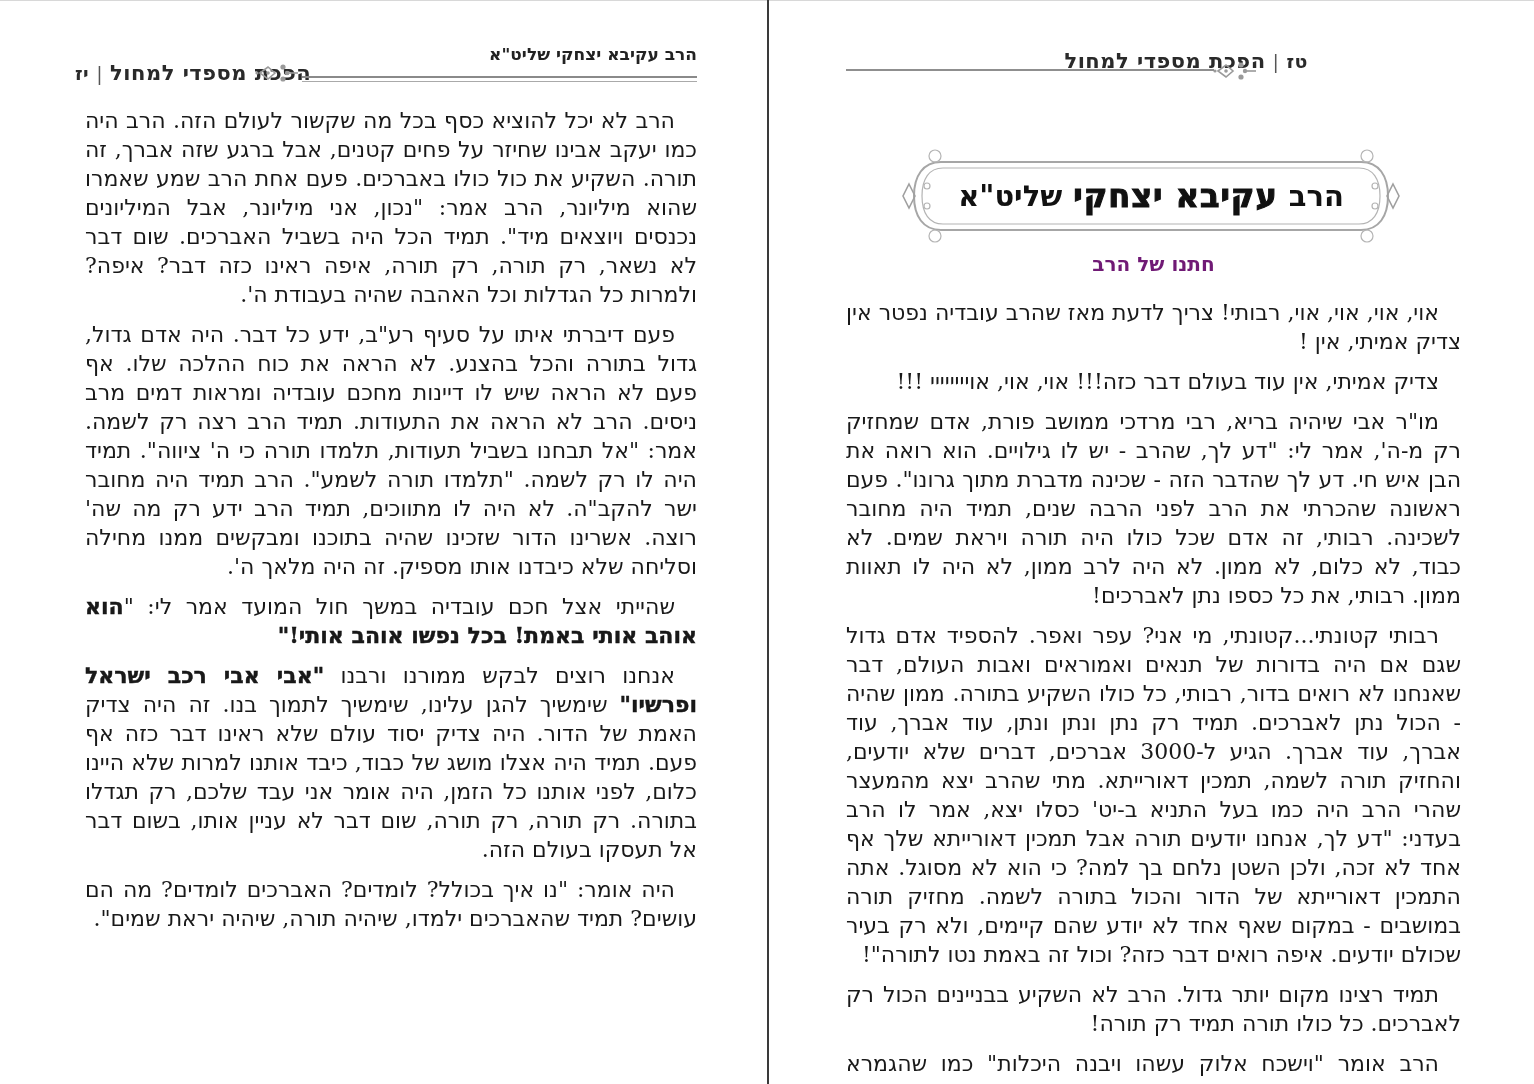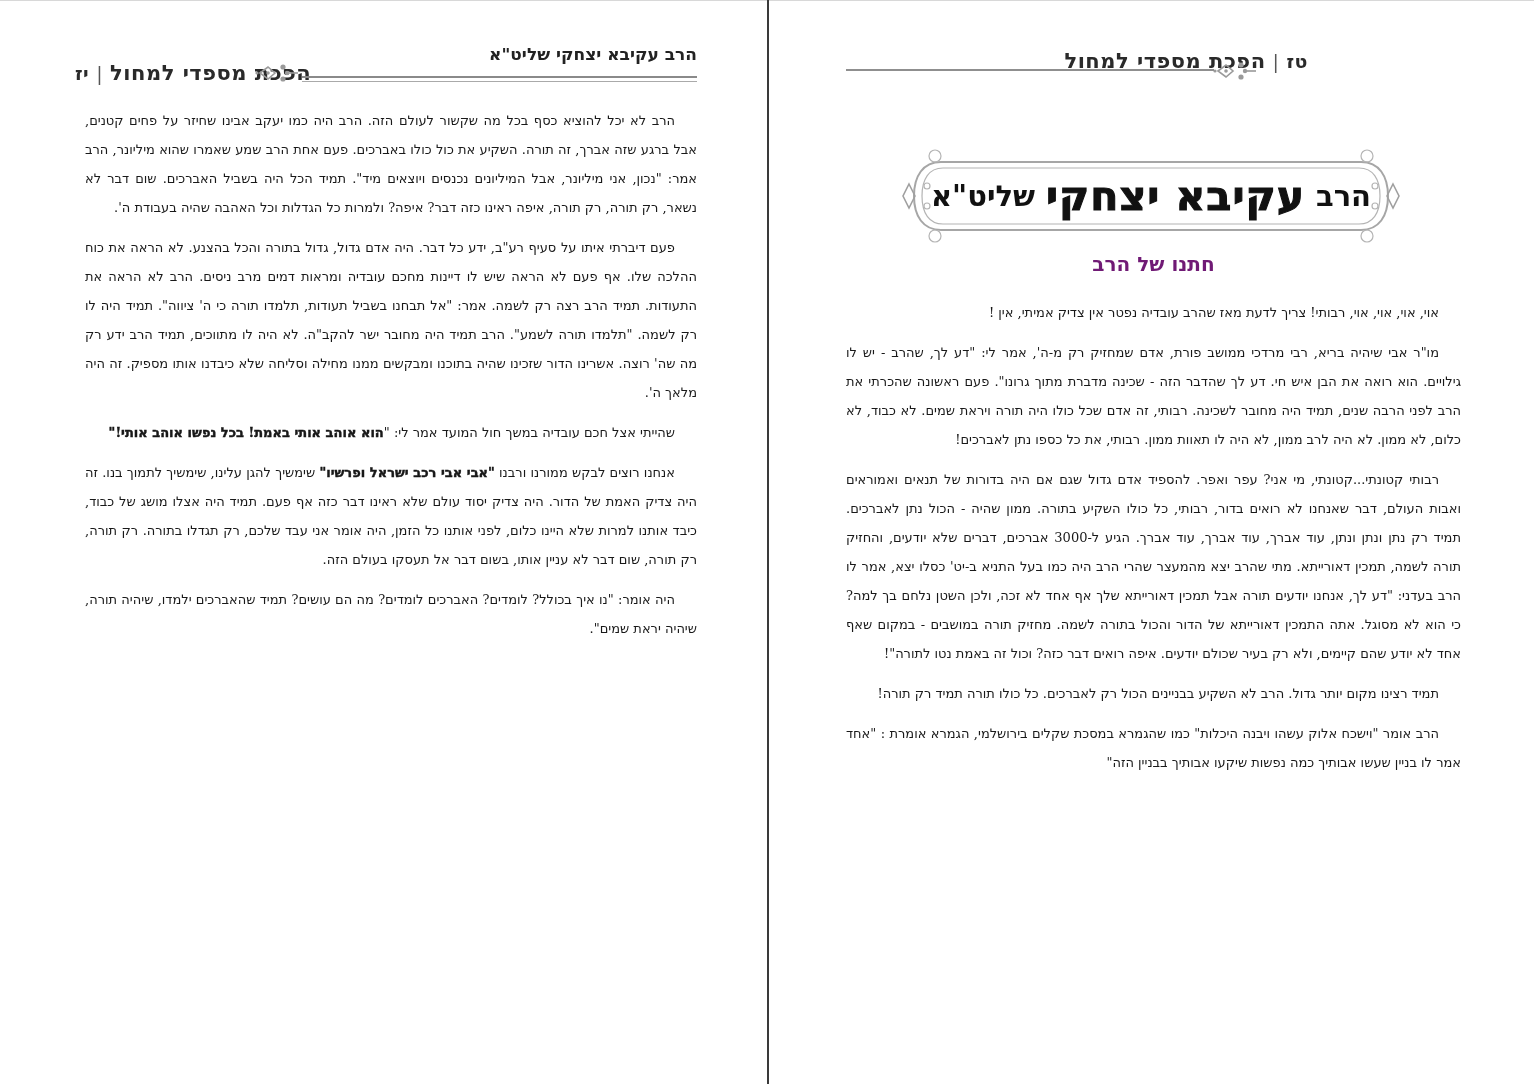--- a/index.html
+++ b/index.html
@@ -23,29 +23,29 @@
   .lp-rule{position:absolute;top:76px;left:302px;right:69px;height:3px;border-top:2px solid #8a8a8a;border-bottom:1px solid #aaaaaa;}
   .rp-rule{position:absolute;top:69px;left:77px;width:368px;border-top:2px solid #8f8f8f;}
   .fleuron{position:absolute;}
   .page-left .fleuron{left:254px;top:60px;}
   .page-right .fleuron{left:443px;top:58px;transform:scaleX(-1);}
 
   
   .frame-wrap{position:absolute;left:132px;top:146px;width:500px;height:100px;}
   .frame-wrap svg{position:absolute;inset:0;}
   .frame-title{position:absolute;inset:0;display:flex;align-items:center;justify-content:center;direction:rtl;gap:11px;font-weight:bold;font-size:29px;color:#111;}
-  .frame-title .fname{font-size:41px;-webkit-text-stroke:1.1px #111;letter-spacing:1px;}
+  .frame-title .fname{font-size:32px;-webkit-text-stroke:1.1px #111;letter-spacing:1px;}
   .subtitle{position:absolute;top:252px;left:77px;width:615px;text-align:center;direction:rtl;font-weight:bold;font-size:20px;color:#701a75;}
 
   
   .body-col{position:absolute;direction:rtl;}
   .page-left .body-col{top:106px;left:85px;width:612px;}
   .page-right .body-col{top:298px;left:77px;width:615px;}
   .body-col p{
-    margin:0 0 11px 0;font-size:13px;line-height:29px;
+    margin:0 0 11px 0;font-size:22px;line-height:29px;
     text-align:justify;text-indent:22px;color:#191919;
   }
   .body-col p b{font-weight:bold;-webkit-text-stroke:.4px #111;}
   .body-col p.big-indent{text-indent:64px;}
 </style>
 </head>
 <body>
 
 <div class="spread">
   <div class="top-edge"></div>
@@ -98,20 +98,21 @@
       <div class="frame-title">
         <span>הרב</span>
         <span class="fname">עקיבא יצחקי</span>
         <span>שליט"א</span>
       </div>
     </div>
     <div class="subtitle">חתנו של הרב</div>
 
     <div class="body-col">
       <p>אוי, אוי, אוי, אוי, רבותי! צריך לדעת מאז שהרב עובדיה נפטר אין צדיק אמיתי, אין !</p>
+      <p>צדיק אמיתי, אין עוד בעולם דבר כזה!!! אוי, אוי, אויייייייי !!!</p>
       <p>מו"ר אבי שיהיה בריא, רבי מרדכי ממושב פורת, אדם שמחזיק רק מ-ה', אמר לי: "דע לך, שהרב - יש לו גילויים. הוא רואה את הבן איש חי. דע לך שהדבר הזה - שכינה מדברת מתוך גרונו". פעם ראשונה שהכרתי את הרב לפני הרבה שנים, תמיד היה מחובר לשכינה. רבותי, זה אדם שכל כולו היה תורה ויראת שמים. לא כבוד, לא כלום, לא ממון. לא היה לרב ממון, לא היה לו תאוות ממון. רבותי, את כל כספו נתן לאברכים!</p>
       <p>רבותי קטונתי...קטונתי, מי אני? עפר ואפר. להספיד אדם גדול שגם אם היה בדורות של תנאים ואמוראים ואבות העולם, דבר שאנחנו לא רואים בדור, רבותי, כל כולו השקיע בתורה. ממון שהיה - הכול נתן לאברכים. תמיד רק נתן ונתן ונתן, עוד אברך, עוד אברך, עוד אברך. הגיע ל-3000 אברכים, דברים שלא יודעים, והחזיק תורה לשמה, תמכין דאורייתא. מתי שהרב יצא מהמעצר שהרי הרב היה כמו בעל התניא ב-יט' כסלו יצא, אמר לו הרב בעדני: "דע לך, אנחנו יודעים תורה אבל תמכין דאורייתא שלך אף אחד לא זכה, ולכן השטן נלחם בך למה? כי הוא לא מסוגל. אתה התמכין דאורייתא של הדור והכול בתורה לשמה. מחזיק תורה במושבים - במקום שאף אחד לא יודע שהם קיימים, ולא רק בעיר שכולם יודעים. איפה רואים דבר כזה? וכול זה באמת נטו לתורה"!</p>
       <p>תמיד רצינו מקום יותר גדול. הרב לא השקיע בבניינים הכול רק לאברכים. כל כולו תורה תמיד רק תורה!</p>
       <p>הרב אומר "וישכח אלוק עשהו ויבנה היכלות" כמו שהגמרא במסכת שקלים בירושלמי, הגמרא אומרת : "אחד אמר לו בניין שעשו אבותיך כמה נפשות שיקעו אבותיך בבניין הזה"</p>
     </div>
   </div>
 
   <div class="spine"></div>
 
   <div class="page page-left">

